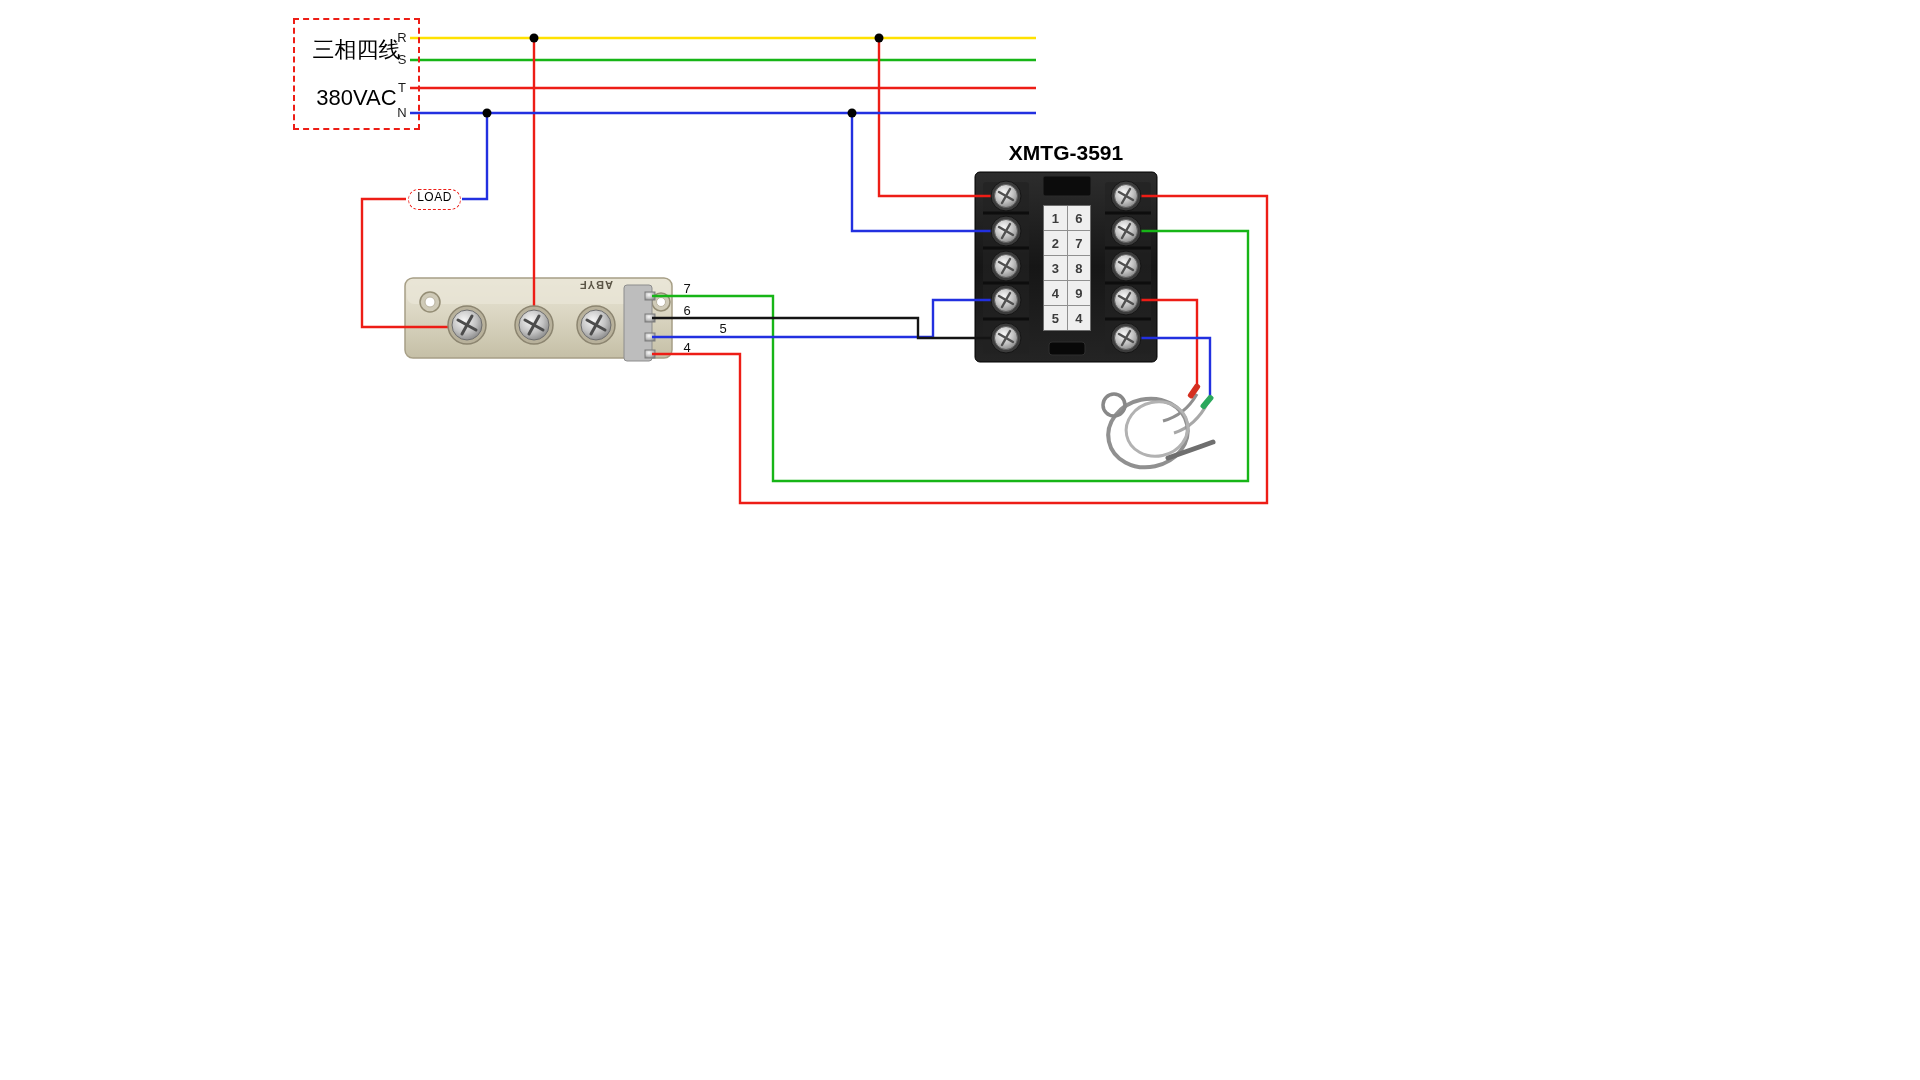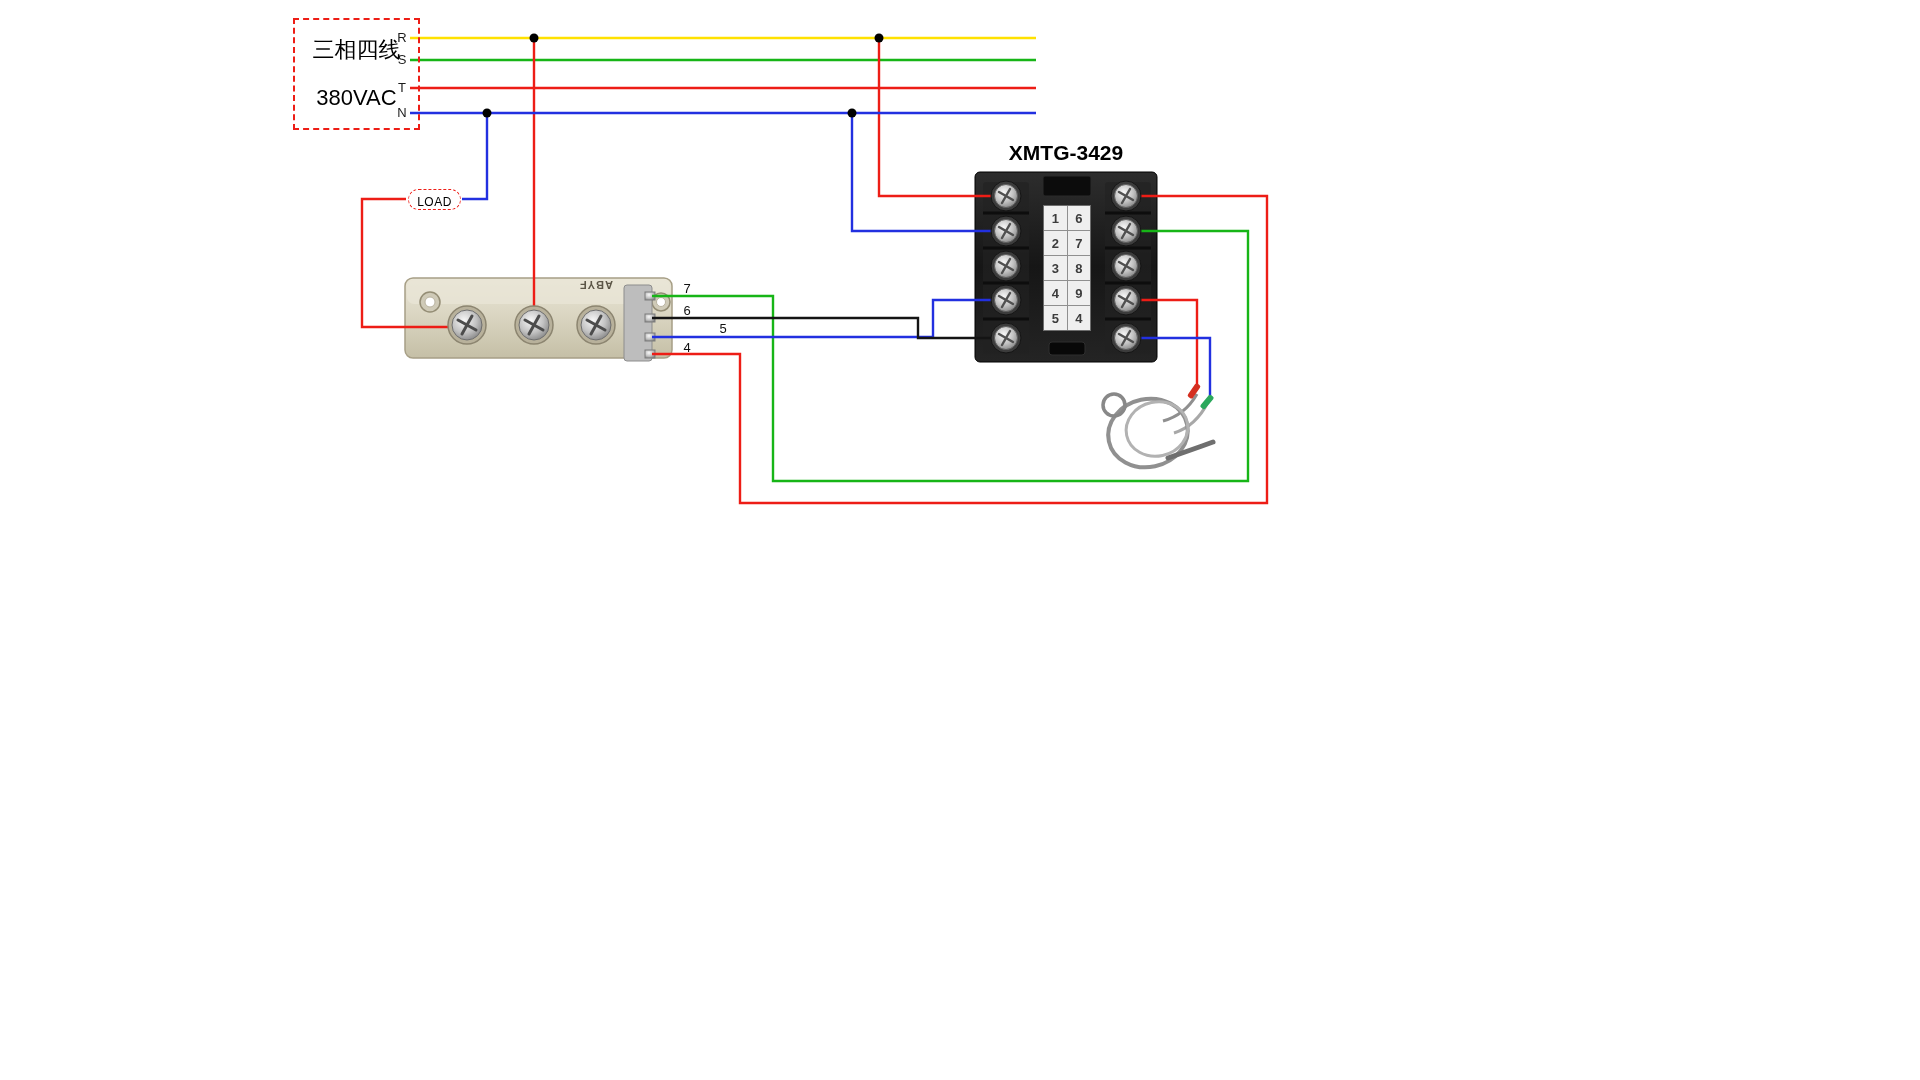--- a/index.html
+++ b/index.html
@@ -14,21 +14,21 @@
     border:2px dashed #ed1d16;
     display:flex; flex-direction:column; align-items:center; justify-content:center;
     gap:22px; font-size:22px; line-height:1.2; color:#000; text-align:center;
   }
   .phase-label {
     width:16px; text-align:center; font-size:13px; color:#1a1a1a; line-height:16px;
   }
   .load-box {
     left:408px; top:189px; width:53px; height:21px;
     border:1.5px dashed #ed1d16; border-radius:11px;
-    display:flex; align-items:flex-end; justify-content:center;
+    display:flex; align-items:flex-start; justify-content:center;
     font-size:12px; color:#000; letter-spacing:0.5px; background:#fff;
   }
   .pin-label { width:16px; text-align:center; font-size:13px; color:#111; line-height:15px; }
   .ctrl-title { left:966px; top:141px; width:200px; text-align:center; font-size:21px; font-weight:600; color:#000; }
   .ssr-brand {
     left:570px; top:279px; width:52px; text-align:center;
     font-size:11px; font-weight:700; color:#5c5647; letter-spacing:1px;
     transform:rotate(180deg);
   }
   .term-grid {
@@ -189,21 +189,21 @@
     <span>LOAD</span>
   </div>
 
   <div class="abs ssr-brand">ABYF</div>
 
   <div class="abs pin-label" style="left:679px;top:281px">7</div>
   <div class="abs pin-label" style="left:679px;top:303px">6</div>
   <div class="abs pin-label" style="left:715px;top:321px">5</div>
   <div class="abs pin-label" style="left:679px;top:340px">4</div>
 
-  <div class="abs ctrl-title">XMTG-3429</div>
+  <div class="abs ctrl-title">XMTG-3591</div>
 
   <div class="abs term-grid">
     <div class="cell">1</div>
     <div class="cell">6</div>
     <div class="cell">2</div>
     <div class="cell">7</div>
     <div class="cell">3</div>
     <div class="cell">8</div>
     <div class="cell">4</div>
     <div class="cell">9</div>

